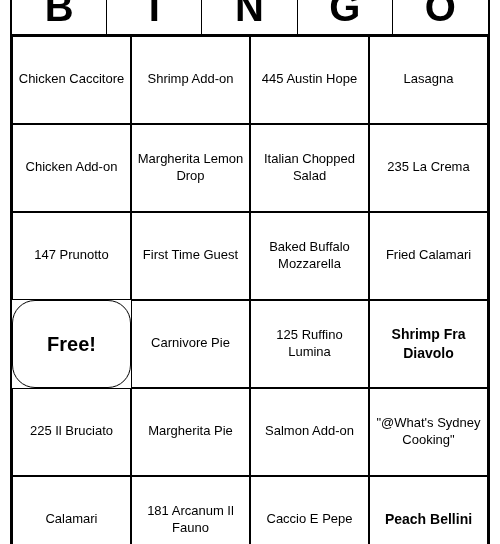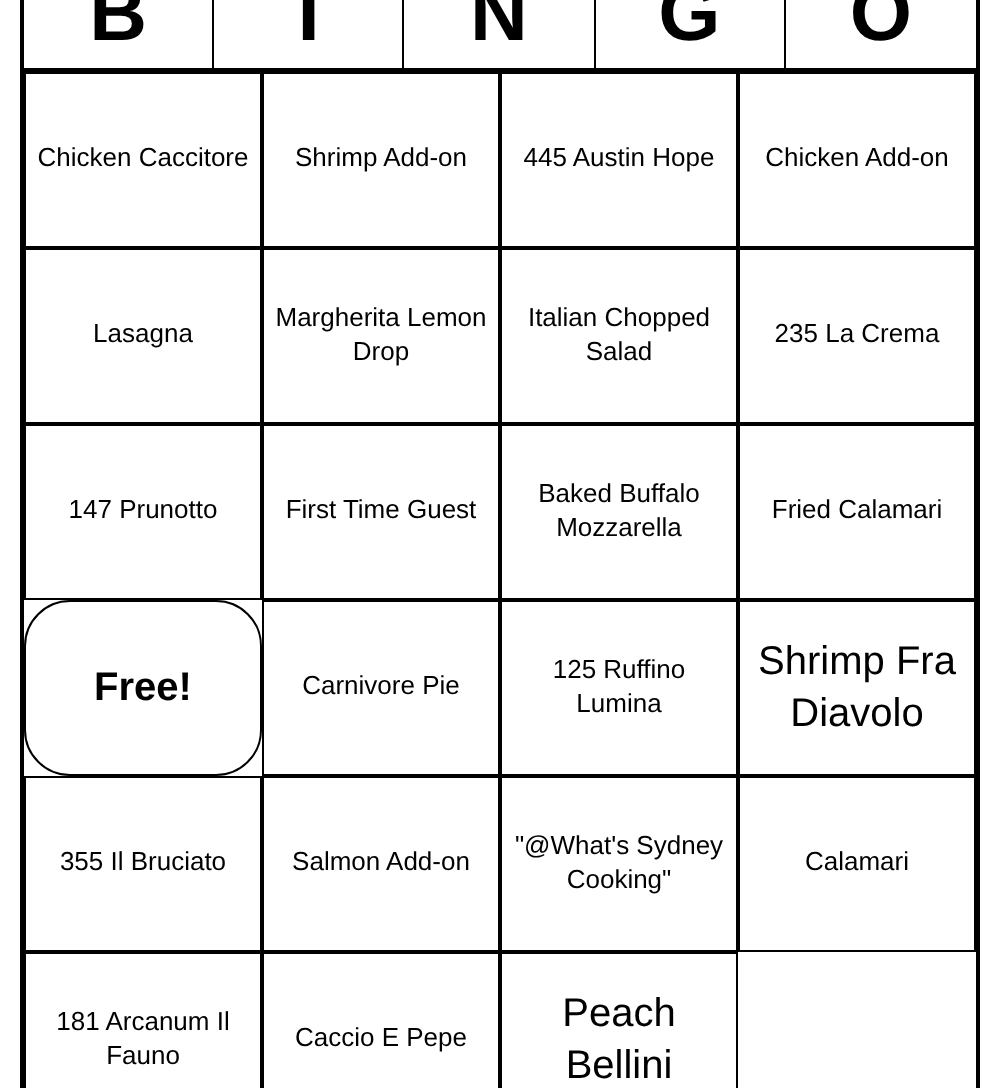--- a/index.html
+++ b/index.html
@@ -60,53 +60,54 @@
       line-height: 1.3;
     }
 
     .bingo-cell.free {
       font-size: 20px;
       font-weight: bold;
       border-radius: 23px;
     }
 
     .bingo-cell.large-text {
-      font-size: 20px;
-      font-weight: normal;
+      font-size: 14px;
+      font-weight: bold;
     }
   </style>
 </head>
 <body>
 
 <div class="bingo-card">
   <div class="bingo-header">
   <div class="bingo-letter">B</div>
       <div class="bingo-letter">I</div>
       <div class="bingo-letter">N</div>
       <div class="bingo-letter">G</div>
       <div class="bingo-letter">O</div>
     </div>
   <div class="bingo-grid">
   <div class="bingo-cell">Chicken Caccitore</div>
       <div class="bingo-cell">Shrimp Add-on</div>
       <div class="bingo-cell">445 Austin Hope</div>
+      <div class="bingo-cell">Lasagna</div>
       <div class="bingo-cell">Chicken Add-on</div>
-      <div class="bingo-cell">Lasagna</div>
       <div class="bingo-cell">Margherita Lemon Drop</div>
       <div class="bingo-cell">Italian Chopped Salad</div>
       <div class="bingo-cell">235 La Crema</div>
       <div class="bingo-cell">147 Prunotto</div>
       <div class="bingo-cell">First Time Guest</div>
       <div class="bingo-cell">Baked Buffalo Mozzarella</div>
       <div class="bingo-cell">Fried Calamari</div>
       <div class="bingo-cell free">Free!</div>
       <div class="bingo-cell">Carnivore Pie</div>
       <div class="bingo-cell">125 Ruffino Lumina</div>
       <div class="bingo-cell large-text">Shrimp Fra Diavolo</div>
-      <div class="bingo-cell">355 Il Bruciato</div>
+      <div class="bingo-cell">225 Il Bruciato</div>
+      <div class="bingo-cell">Margherita Pie</div>
       <div class="bingo-cell">Salmon Add-on</div>
       <div class="bingo-cell">"@What's Sydney Cooking"</div>
       <div class="bingo-cell">Calamari</div>
       <div class="bingo-cell">181 Arcanum Il Fauno</div>
       <div class="bingo-cell">Caccio E Pepe</div>
       <div class="bingo-cell large-text">Peach Bellini</div>
     </div>
 </div>
 
 </body></html>

